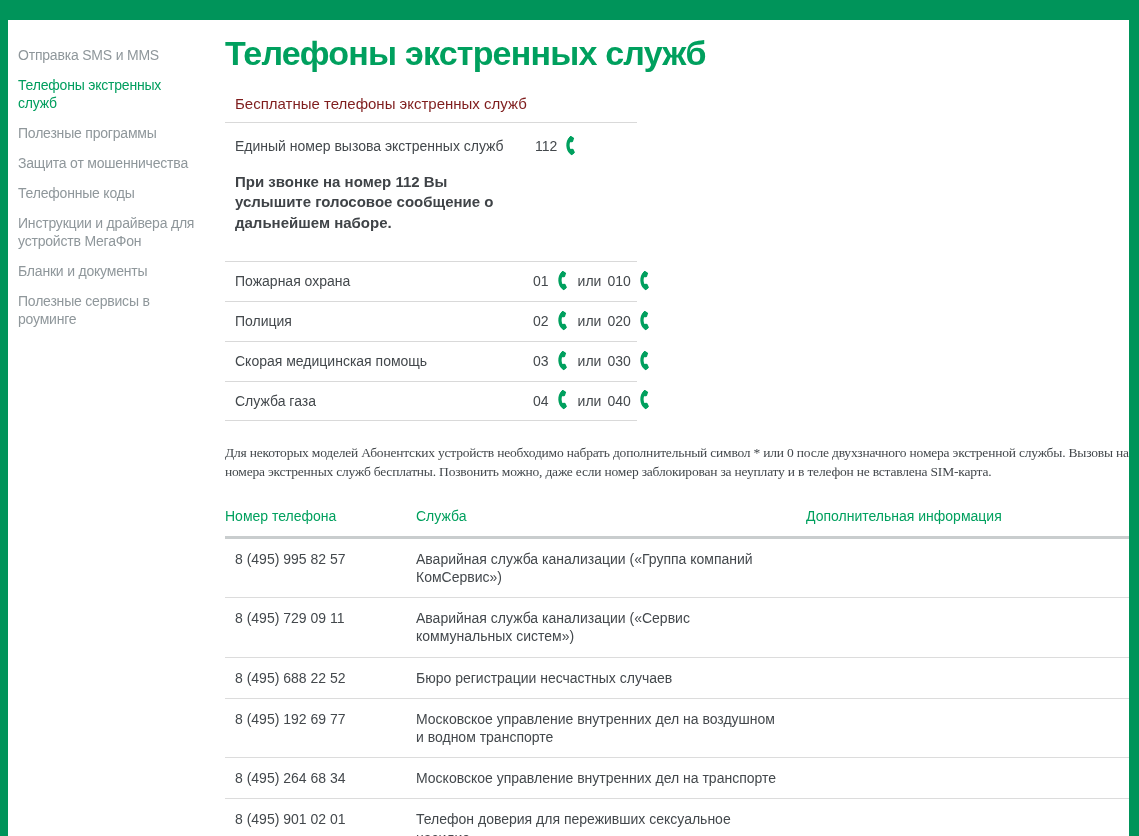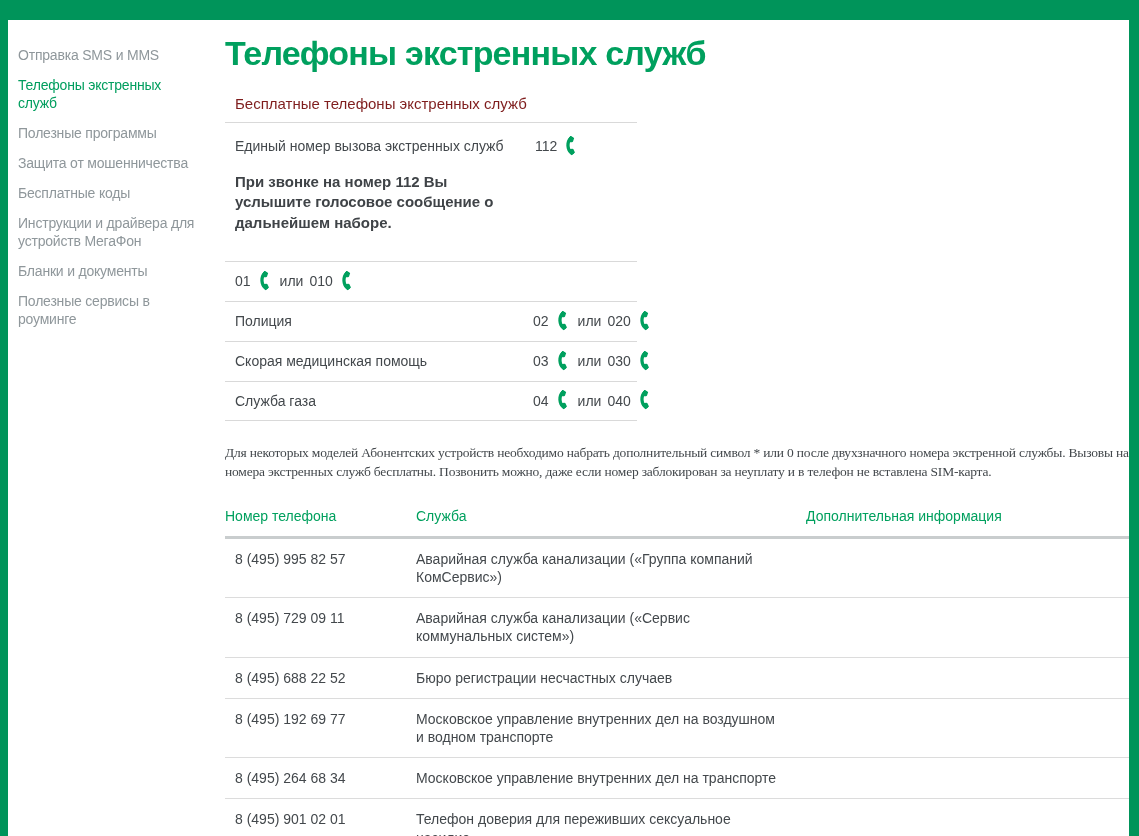--- a/index.html
+++ b/index.html
@@ -144,21 +144,21 @@
   </defs>
 </svg>
 
 <div class="page">
 
   <nav class="sidebar">
     <div class="side-item">Отправка SMS и MMS</div>
     <div class="side-item active">Телефоны экстренных служб</div>
     <div class="side-item">Полезные программы</div>
     <div class="side-item">Защита от мошенничества</div>
-    <div class="side-item">Бесплатные коды</div>
+    <div class="side-item">Телефонные коды</div>
     <div class="side-item">Инструкции и драйвера для устройств МегаФон</div>
     <div class="side-item">Бланки и документы</div>
     <div class="side-item">Полезные сервисы в роуминге</div>
   </nav>
 
   <main class="main">
 
     <h1 class="page-title">Телефоны экстренных служб</h1>
 
     <section class="free-block">
@@ -174,20 +174,21 @@
               </svg>
             </span>
         </span>
       </div>
 
       <p class="note">При звонке на номер 112 Вы услышите голосовое сообщение о дальнейшем наборе.</p>
 
       <div class="mini-table">
 
         <div class="mini-row">
+          <span class="row-label">Пожарная охрана</span>
           <span class="num-group">
             <span class="num">01</span>
             <span class="phone-icon">
                 <svg>
                   <use href="#handset"></use>
                 </svg>
               </span>
             <span class="or-word">или</span>
             <span class="num">010</span>
             <span class="phone-icon">

